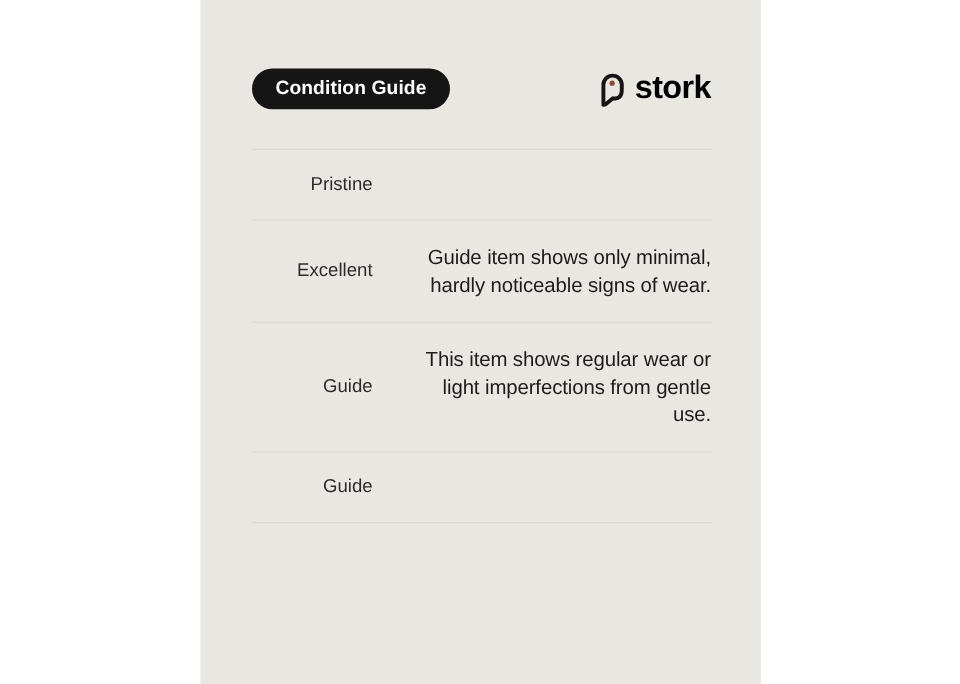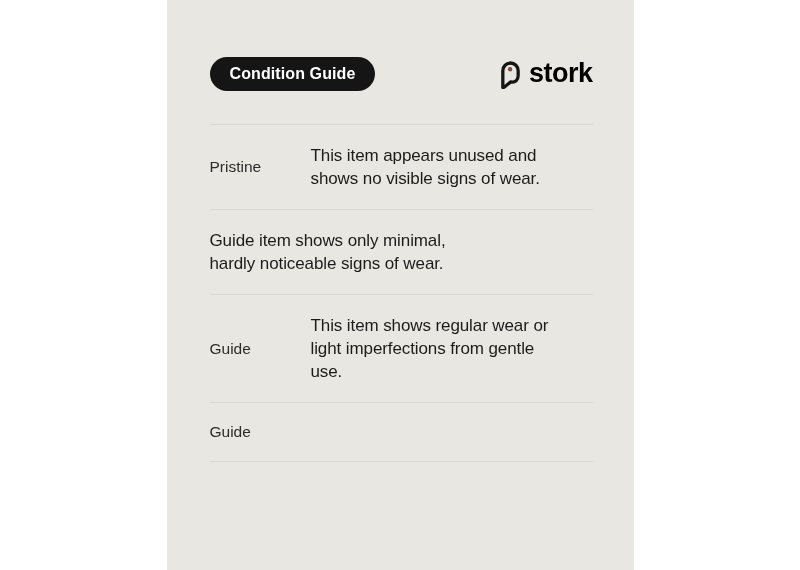--- a/index.html
+++ b/index.html
@@ -7,20 +7,21 @@
     padding: 0;
     background: #ffffff;
     font-family: "Liberation Sans", sans-serif;
   }
   .canvas {
     position: relative;
     width: 800px;
     height: 570px;
     background: #ffffff;
     overflow: hidden;
+    text-align: right;
   }
   .panel {
     box-sizing: border-box;
     width: 467px;
     height: 570px;
     margin: 0 auto;
     background: #e9e7e2;
     padding: 0 41px 0 43px;
   }
   .header {
@@ -102,25 +103,24 @@
           </svg>
         </span>
         <span class="logo-text">stork</span>
       </div>
     </div>
 
     <div class="conditions">
 
       <div class="row">
         <div class="row-label">Pristine</div>
-        <div class="row-desc">This item appears unused and
-shows no visible signs of wear.</div>
       </div>
 
       <div class="row">
+        <div class="row-label">Excellent</div>
         <div class="row-desc">Guide item shows only minimal,
 hardly noticeable signs of wear.</div>
       </div>
 
       <div class="row">
         <div class="row-label">Guide</div>
         <div class="row-desc">This item shows regular wear or
 light imperfections from gentle
 use.</div>
       </div>

